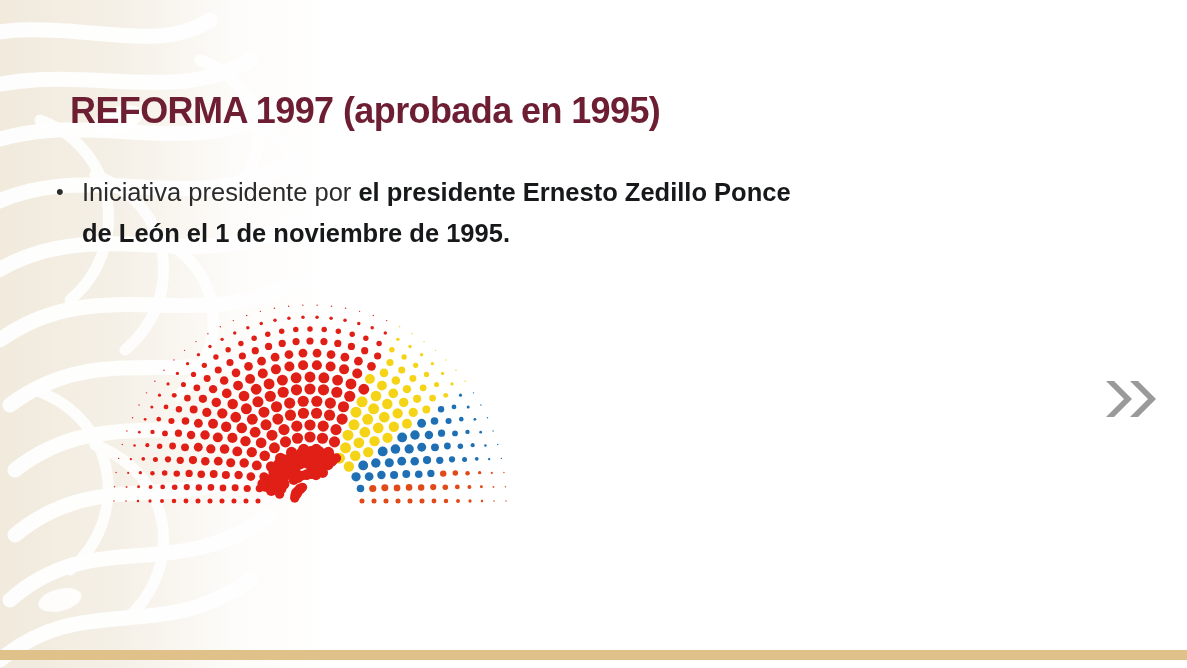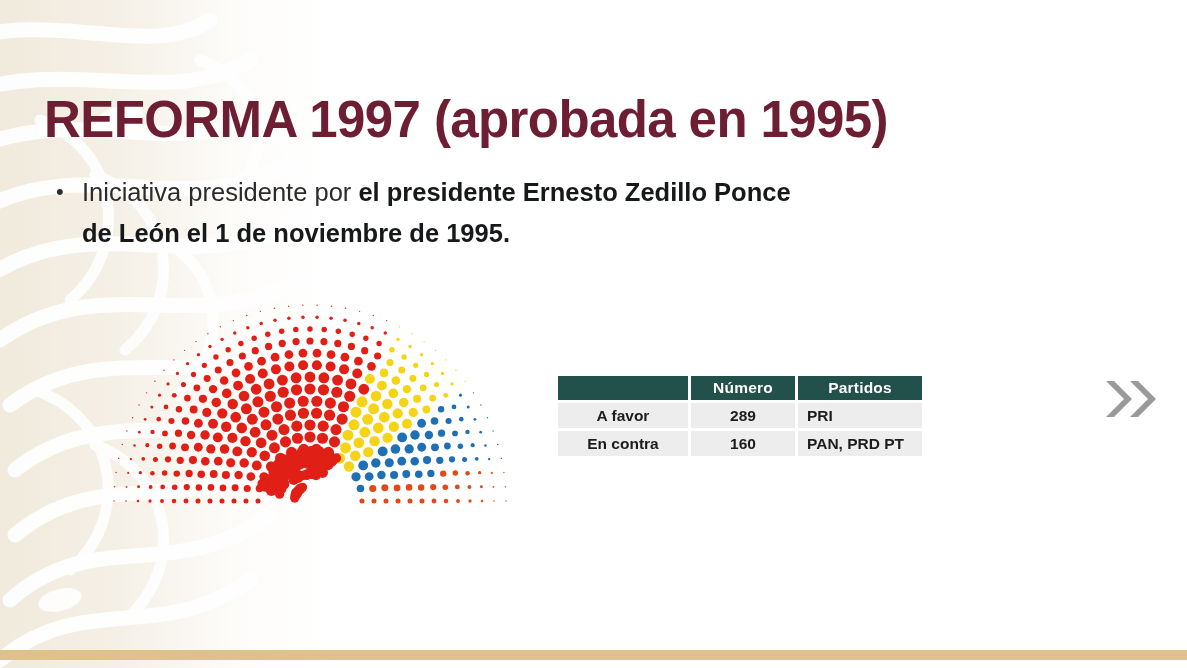--- a/index.html
+++ b/index.html
@@ -54,23 +54,23 @@
     left: 0;
     top: 650px;
     width: 1187px;
     height: 10px;
     background: #dfc189;
   }
 
   
   #page-title {
     position: absolute;
-    left: 44px;
+    left: 70px;
     top: 90px;
-    font-size: 51px;
+    font-size: 36px;
     font-weight: bold;
     letter-spacing: -0.6px;
     color: #6d1e32;
     white-space: nowrap;
     font-family: "Liberation Sans", sans-serif;
   }
 
   
   #bullet-block {
     position: absolute;
@@ -641,41 +641,20 @@
         <circle cx="233.44" cy="165.85" r="5.10" fill="#e01f16"></circle>
         <circle cx="181.16" cy="170.01" r="5.60" fill="#e01f16"></circle>
         <circle cx="212.10" cy="156.48" r="4.85" fill="#e01f16"></circle>
         <circle cx="164.73" cy="187.78" r="5.35" fill="#e01f16"></circle>
         <circle cx="204.56" cy="191.29" r="4.60" fill="#e01f16"></circle>
         <circle cx="217.99" cy="179.11" r="5.10" fill="#e01f16"></circle>
         <circle cx="185.88" cy="188.08" r="5.60" fill="#e01f16"></circle>
       </svg>
   </div>
 
-  <table id="vote-table">
-    <thead>
-      <tr>
-        <th class="col-label"></th>
-        <th class="col-number">Número</th>
-        <th class="col-party">Partidos</th>
-      </tr>
-    </thead>
-    <tbody>
-      <tr>
-        <td class="col-label">A favor</td>
-        <td class="col-number">289</td>
-        <td class="col-party">PRI</td>
-      </tr>
-      <tr>
-        <td class="col-label">En contra</td>
-        <td class="col-number">160</td>
-        <td class="col-party">PAN, PRD PT</td>
-      </tr>
-    </tbody>
-  </table>
 
   <div id="next-chevrons">
     <svg width="56" height="48" viewBox="0 0 56 48" xmlns="http://www.w3.org/2000/svg">
       <g fill="#9a9a9a">
         <path d="M2 6 L10 6 L28 24 L10 42 L2 42 L20 24 Z"></path>
         <path d="M26 6 L34 6 L52 24 L34 42 L26 42 L44 24 Z"></path>
       </g>
     </svg>
   </div>
 

